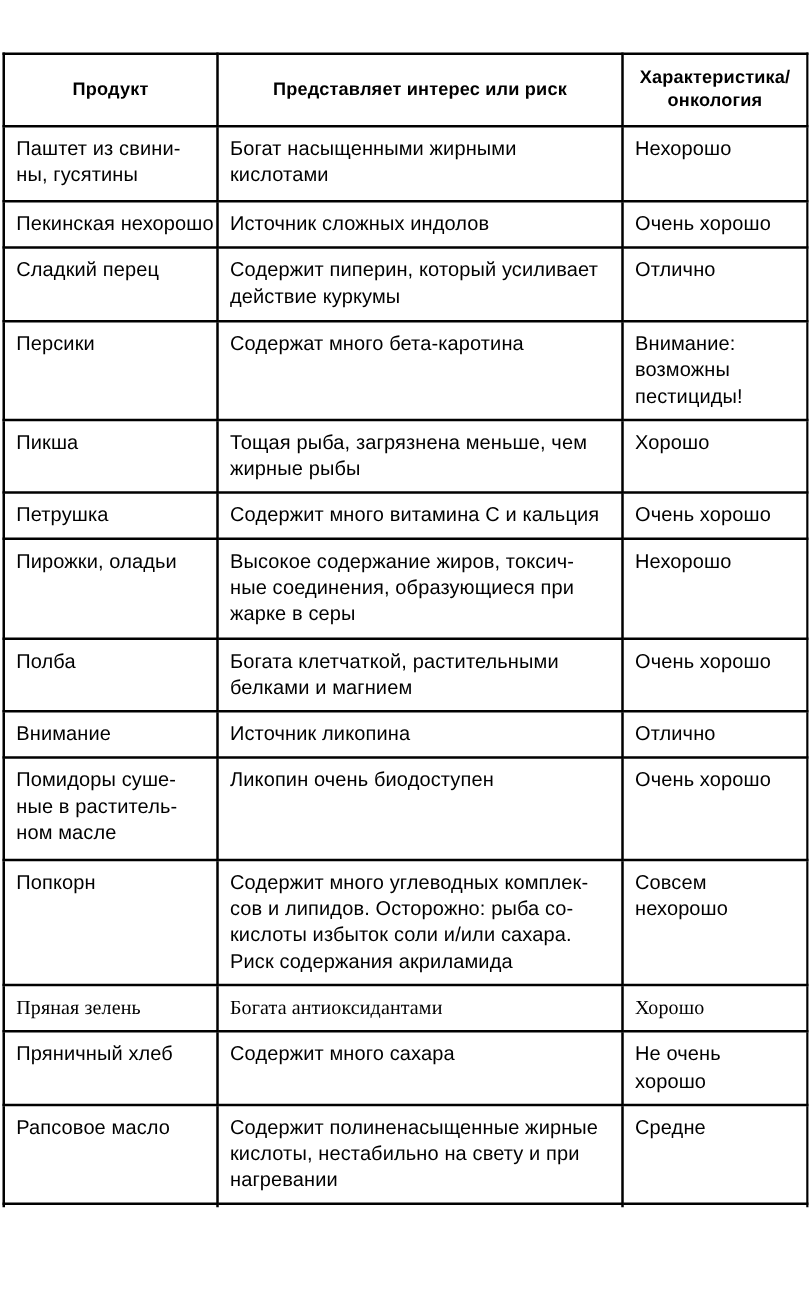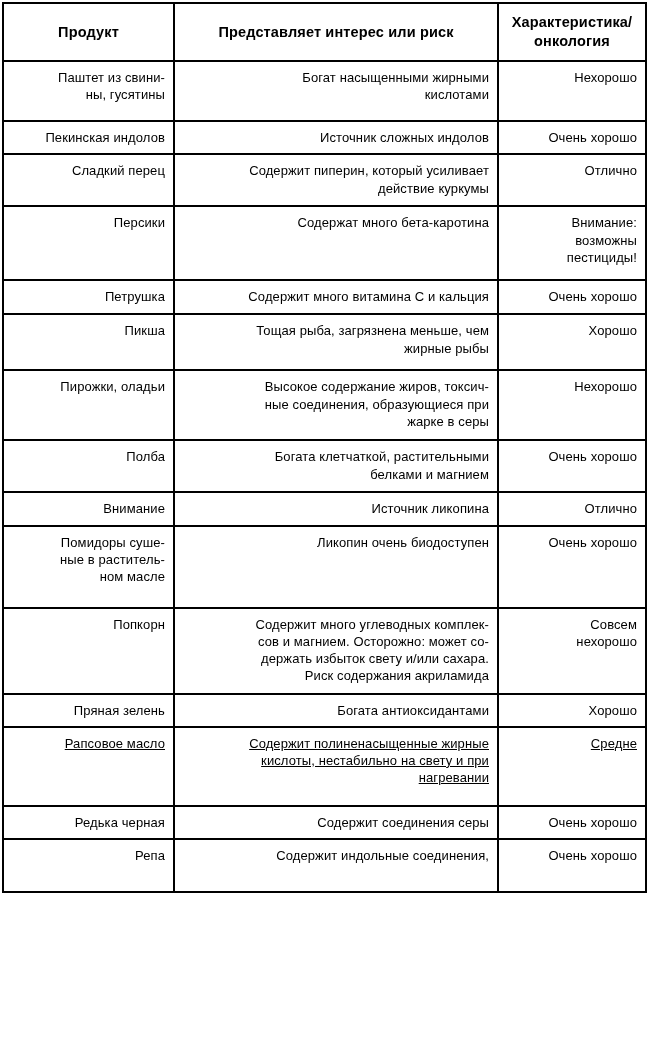--- a/index.html
+++ b/index.html
@@ -12,42 +12,42 @@
     font-family: "Liberation Sans", "DejaVu Sans", sans-serif;
     color: #000000;
   }
   #table-frame {
     width: 647px;
     height: 926px;
     box-sizing: border-box;
     position: relative;
     overflow: hidden;
     background: #ffffff;
+    margin-top: 40px;
   }
   table.food-table {
     border-collapse: collapse;
     table-layout: fixed;
     width: 643px;
     margin: 2px 0 0 2px;
     background: #ffffff;
   }
   table.food-table col.c-product   { width: 171px; }
   table.food-table col.c-interest  { width: 324px; }
   table.food-table col.c-oncology  { width: 148px; }
 
   table.food-table th,
   table.food-table td {
     border: 2px solid #000000;
     vertical-align: top;
     padding: 7px 8px 7px 9px;
-    font-size: 13px;
+    font-size: 16px;
     line-height: 1.32;
     letter-spacing: 0.1px;
     background: #ffffff;
-    text-align: right;
   }
   table.food-table thead th {
     text-align: center;
     font-weight: bold;
     font-size: 14.5px;
     letter-spacing: 0.15px;
     padding: 9px 6px 9px 6px;
     vertical-align: middle;
   }
   table.food-table thead th.h-product  { height: 34px; }
@@ -85,21 +85,21 @@
           <td>
             <span class="cell-line">Богат насыщенными жирными</span>
             <span class="cell-line">кислотами</span>
           </td>
           <td>
             <span class="cell-line">Нехорошо</span>
           </td>
         </tr>
         <tr data-h="33" style="height: 33px;">
           <td>
-            <span class="cell-line">Пекинская индолов</span>
+            <span class="cell-line">Пекинская нехорошо</span>
           </td>
           <td>
             <span class="cell-line">Источник сложных индолов</span>
           </td>
           <td>
             <span class="cell-line">Очень хорошо</span>
           </td>
         </tr>
         <tr data-h="52" style="height: 52px;">
           <td>
@@ -119,41 +119,41 @@
           </td>
           <td>
             <span class="cell-line">Содержат много бета-каротина</span>
           </td>
           <td>
             <span class="cell-line">Внимание:</span>
             <span class="cell-line">возможны</span>
             <span class="cell-line">пестициды!</span>
           </td>
         </tr>
-        <tr data-h="34" style="height: 34px;">
-          <td>
-            <span class="cell-line">Петрушка</span>
-          </td>
-          <td>
-            <span class="cell-line">Содержит много витамина С и кальция</span>
-          </td>
-          <td>
-            <span class="cell-line">Очень хорошо</span>
-          </td>
-        </tr>
         <tr data-h="56" style="height: 56px;">
           <td>
             <span class="cell-line">Пикша</span>
           </td>
           <td>
             <span class="cell-line">Тощая рыба, загрязнена меньше, чем</span>
             <span class="cell-line">жирные рыбы</span>
           </td>
           <td>
             <span class="cell-line">Хорошо</span>
+          </td>
+        </tr>
+        <tr data-h="34" style="height: 34px;">
+          <td>
+            <span class="cell-line">Петрушка</span>
+          </td>
+          <td>
+            <span class="cell-line">Содержит много витамина С и кальция</span>
+          </td>
+          <td>
+            <span class="cell-line">Очень хорошо</span>
           </td>
         </tr>
         <tr data-h="70" style="height: 70px;">
           <td>
             <span class="cell-line">Пирожки, оладьи</span>
           </td>
           <td>
             <span class="cell-line">Высокое содержание жиров, токсич-</span>
             <span class="cell-line">ные соединения, образующиеся при</span>
             <span class="cell-line">жарке в серы</span>
@@ -197,41 +197,53 @@
           <td>
             <span class="cell-line">Очень хорошо</span>
           </td>
         </tr>
         <tr data-h="86" style="height: 86px;">
           <td>
             <span class="cell-line">Попкорн</span>
           </td>
           <td>
             <span class="cell-line">Содержит много углеводных комплек-</span>
-            <span class="cell-line">сов и магнием. Осторожно: может со-</span>
-            <span class="cell-line">держать избыток свету и/или сахара.</span>
+            <span class="cell-line">сов и липидов. Осторожно: рыба со-</span>
+            <span class="cell-line">кислоты избыток соли и/или сахара.</span>
             <span class="cell-line">Риск содержания акриламида</span>
           </td>
           <td>
             <span class="cell-line">Совсем</span>
             <span class="cell-line">нехорошо</span>
           </td>
         </tr>
-        <tr data-h="33" style="height: 33px;">
+        <tr data-h="33" style="height: 33px; font-family: Liberation Serif, serif;">
           <td>
             <span class="cell-line">Пряная зелень</span>
           </td>
           <td>
             <span class="cell-line">Богата антиоксидантами</span>
           </td>
           <td>
             <span class="cell-line">Хорошо</span>
           </td>
         </tr>
-        <tr data-h="79" style="height: 79px; text-decoration: underline;">
+        <tr data-h="52" style="height: 52px;">
+          <td>
+            <span class="cell-line">Пряничный хлеб</span>
+          </td>
+          <td>
+            <span class="cell-line">Содержит много сахара</span>
+          </td>
+          <td>
+            <span class="cell-line">Не очень</span>
+            <span class="cell-line">хорошо</span>
+          </td>
+        </tr>
+        <tr data-h="79" style="height: 79px;">
           <td>
             <span class="cell-line">Рапсовое масло</span>
           </td>
           <td>
             <span class="cell-line">Содержит полиненасыщенные жирные</span>
             <span class="cell-line">кислоты, нестабильно на свету и при</span>
             <span class="cell-line">нагревании</span>
           </td>
           <td>
             <span class="cell-line">Средне</span>

